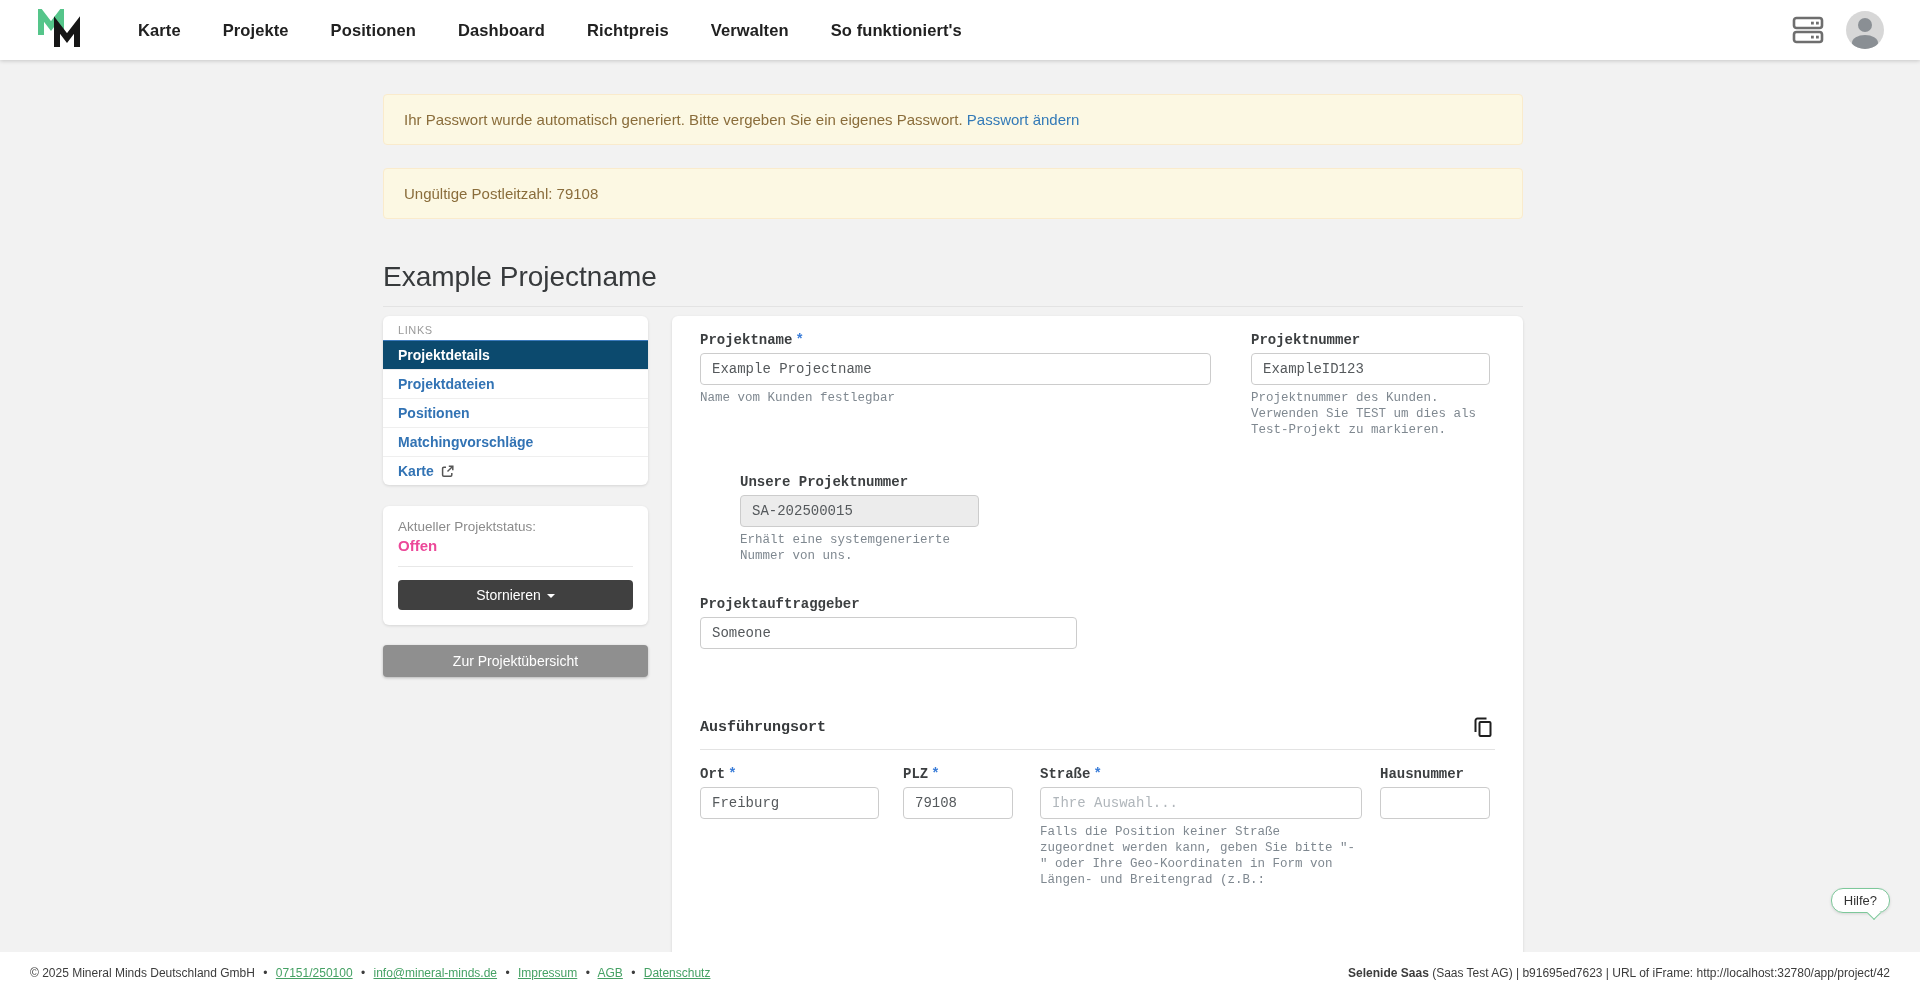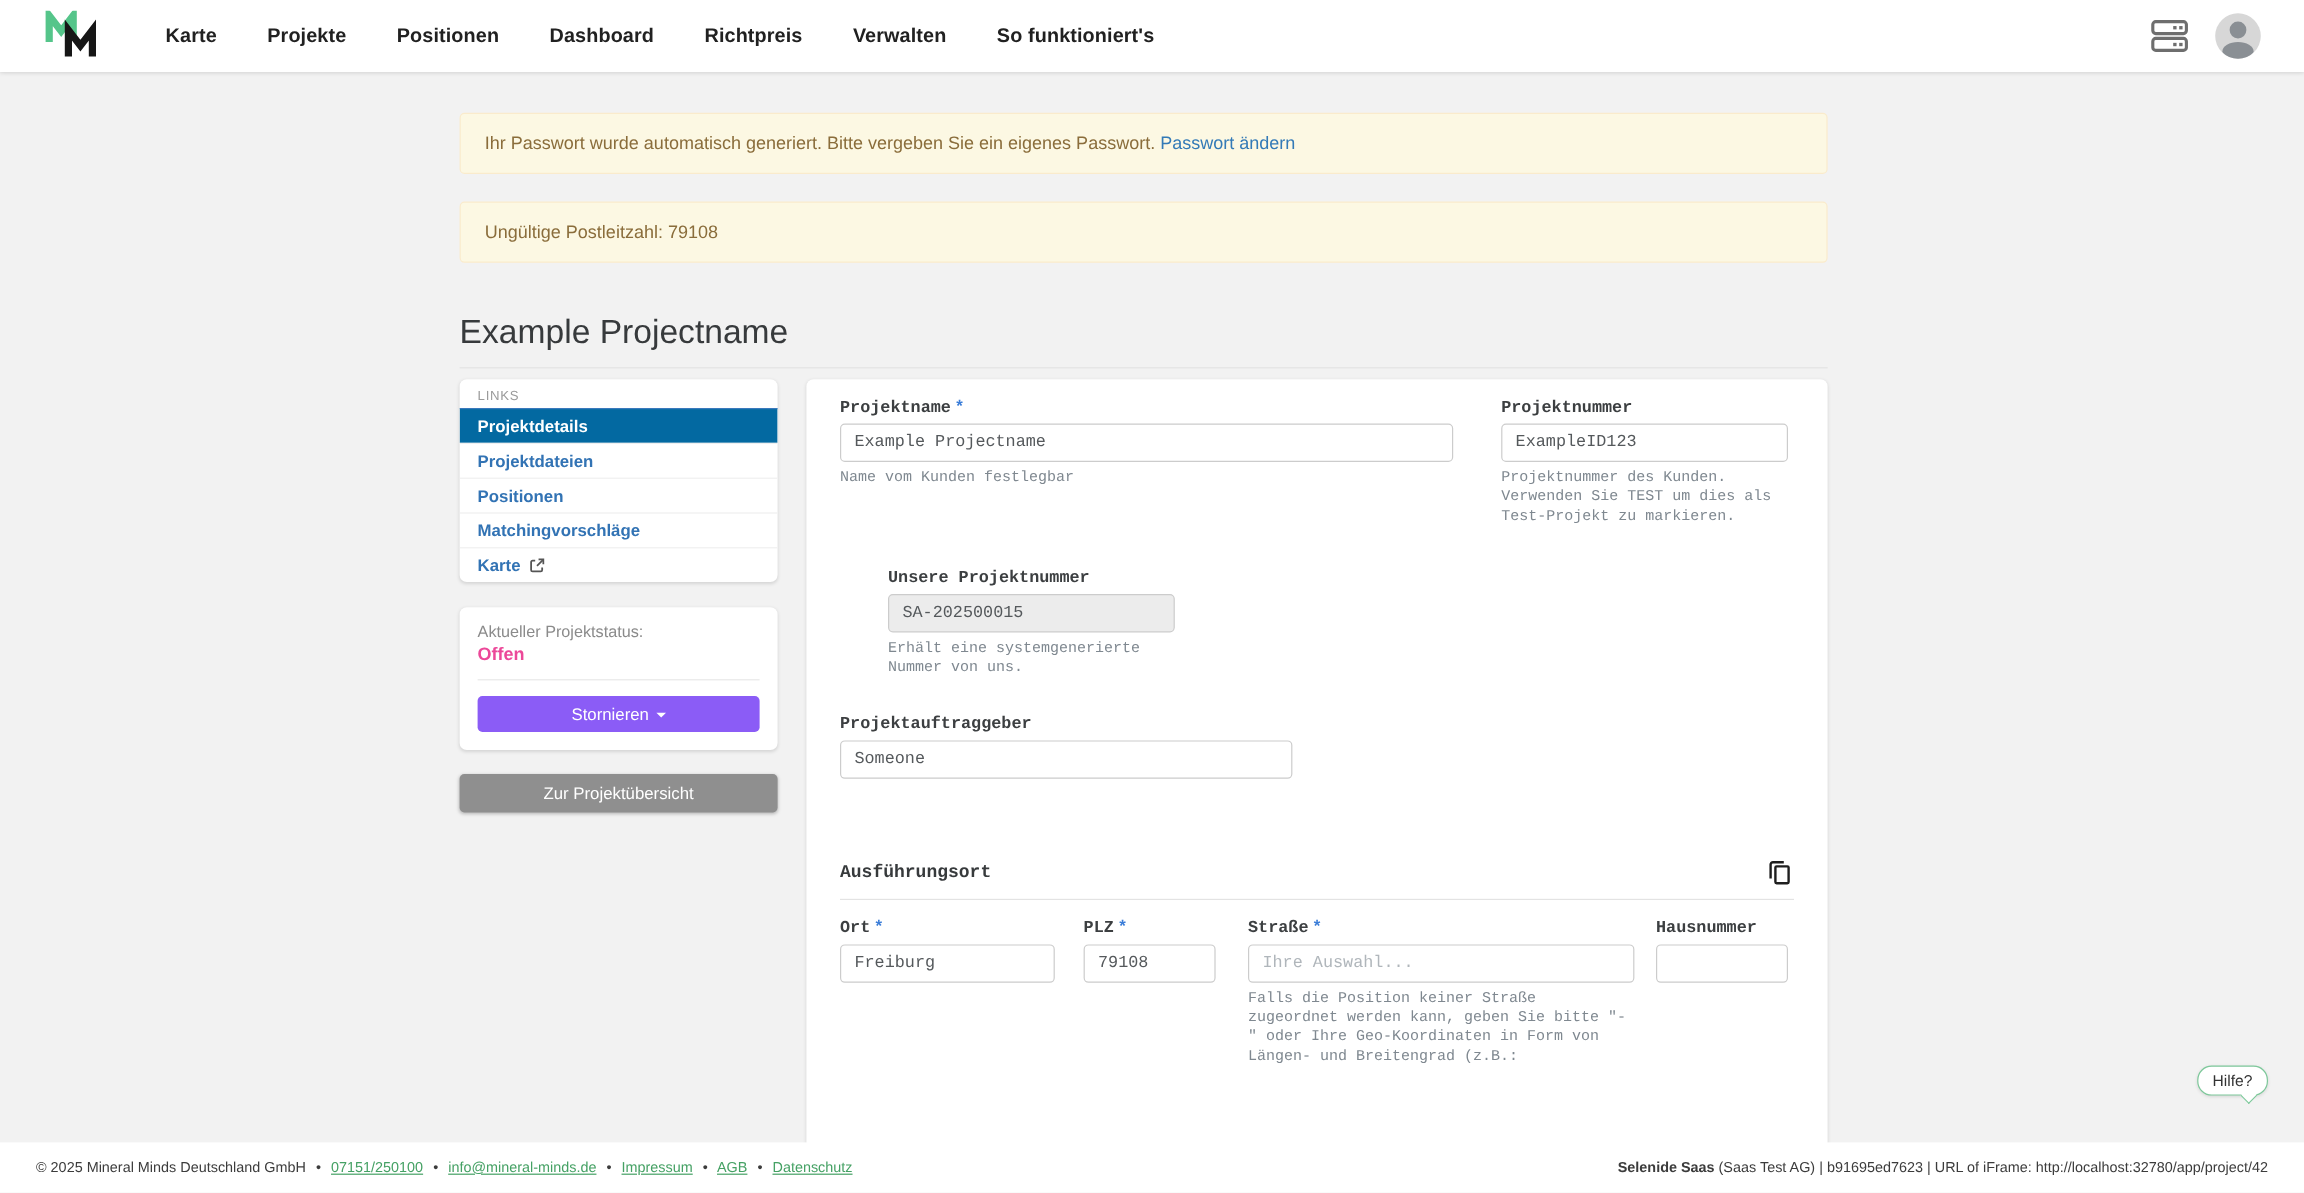--- a/index.html
+++ b/index.html
@@ -53,29 +53,29 @@
   .sidebar { width:265px; flex:0 0 265px; }
   .card {
     background:#fff; border-radius:6px; box-shadow:0 1px 3px rgba(0,0,0,.12);
     overflow:hidden;
   }
   .links-header { padding:8px 15px 4px 15px; font-size:11px; letter-spacing:.6px; color:#9b9b9b; }
   .side-item {
     padding:6px 15px; font-size:14px; font-weight:700; color:#3273b4;
     border-top:1px solid #efefef; cursor:pointer; display:flex; align-items:center; gap:7px;
   }
-  .side-item.active { background:#0369a1; color:#ffffff; border-top-color:#3a79bc; }
+  .side-item.active { background:#0c4a6e; color:#ffffff; border-top-color:#3a79bc; }
   .ext-icon { width:13px; height:13px; display:inline-block; }
 
   .status-card { margin-top:21px; padding:13px 15px 15px 15px; }
   .status-label { font-size:13.5px; color:#8b8b8b; }
   .status-value { font-size:15px; font-weight:700; color:#ec4899; margin-top:3px; }
   .status-card hr { border:0; border-top:1px solid #e8e8e8; margin:12px 0 13px 0; }
   .btn-danger {
-    width:100%; background:#8b5cf6; border:none; border-radius:4px; color:#fff;
+    width:100%; background:#404040; border:none; border-radius:4px; color:#fff;
     font-size:14px; padding:7px 12px; cursor:pointer; font-family:inherit;
   }
   .caret-down {
     display:inline-block; width:0; height:0; margin-left:6px; vertical-align:2px;
     border-left:4px solid transparent; border-right:4px solid transparent; border-top:4px solid #fff;
   }
   .btn-overview {
     display:block; width:100%; margin-top:20px; background:#8f8f8f; border:none;
     border-radius:4px; color:#fff; font-size:14px; padding:8px 0; cursor:pointer;
     box-shadow:0 1px 3px rgba(0,0,0,.25); font-family:inherit;

